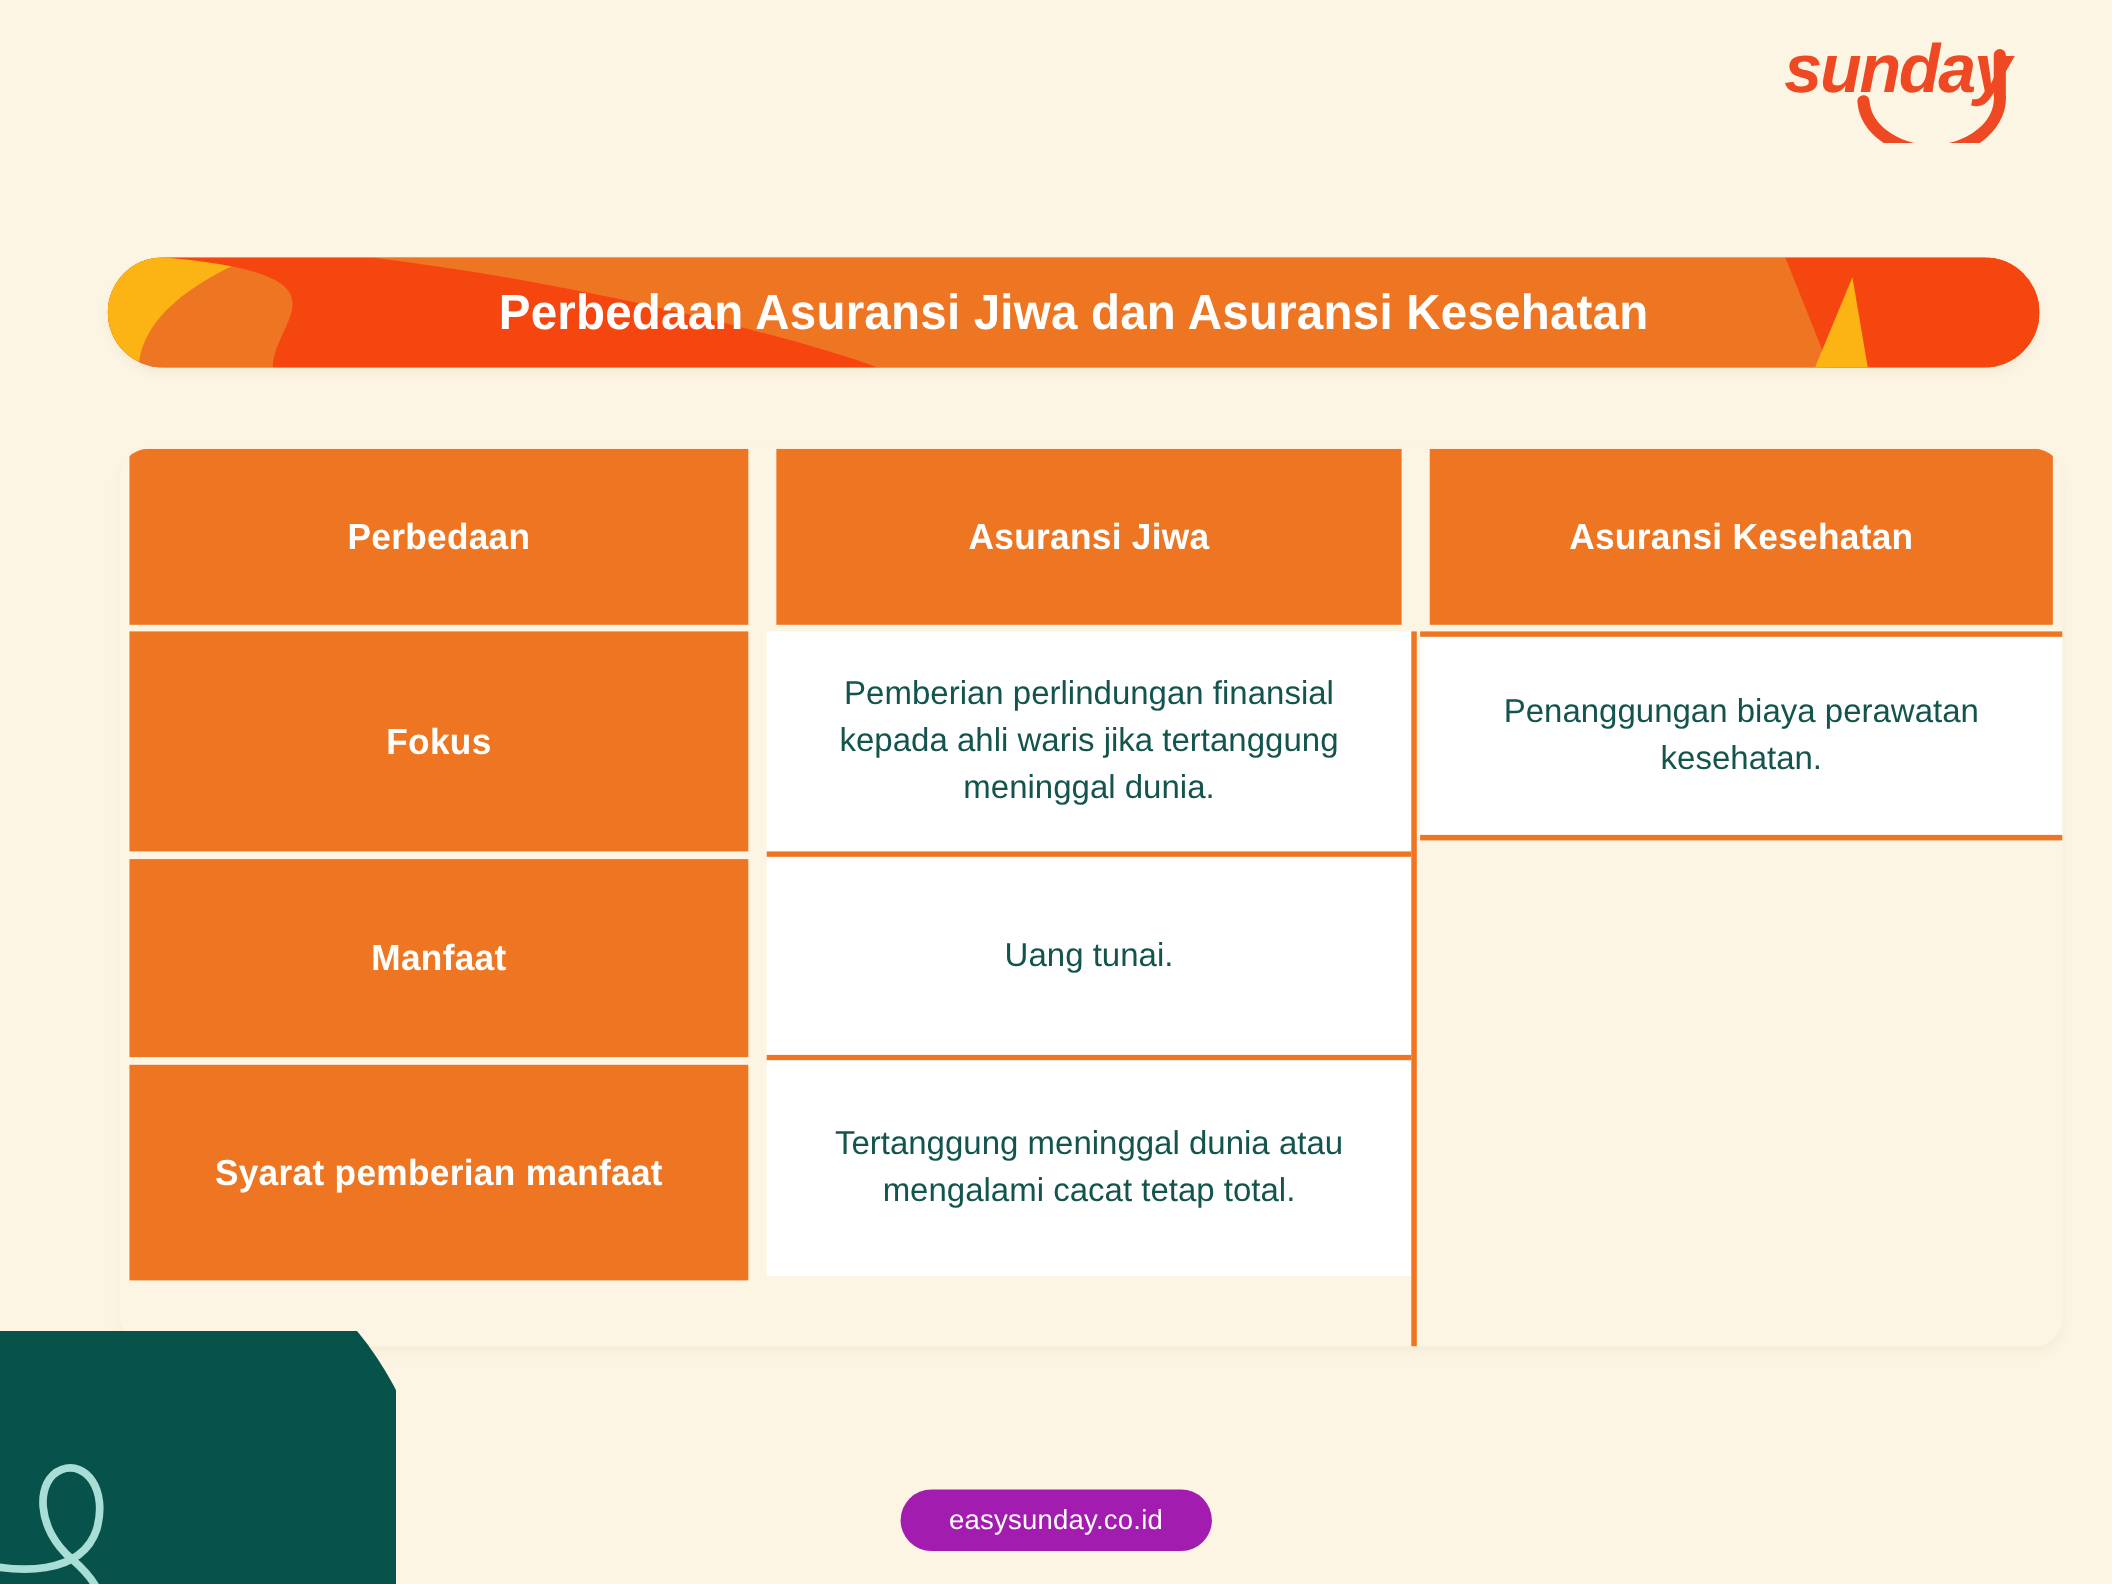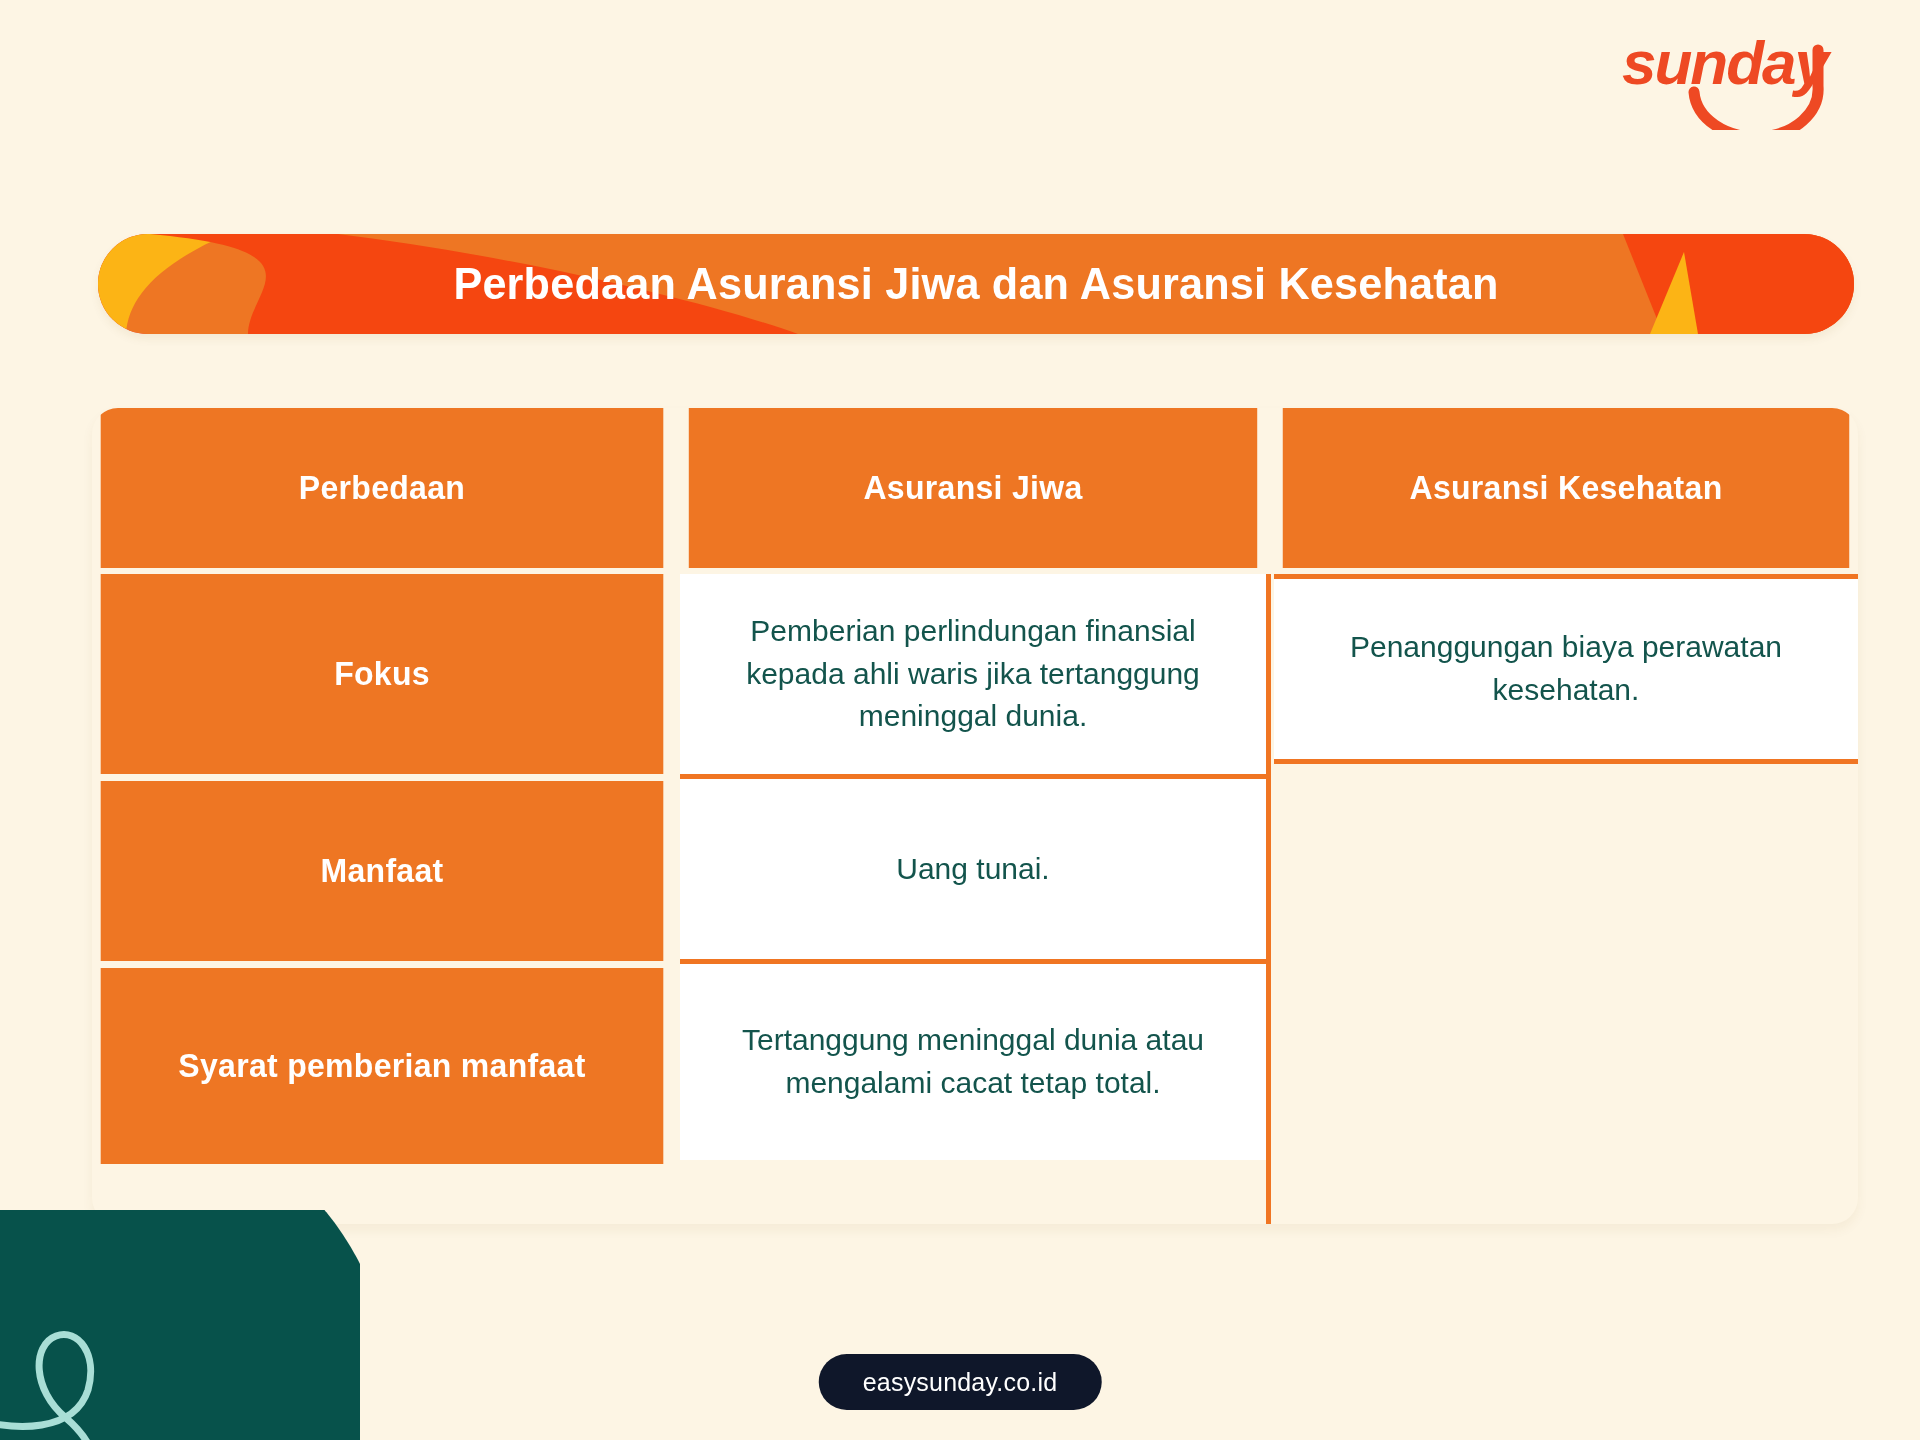--- a/index.html
+++ b/index.html
@@ -81,21 +81,21 @@
     font-weight: bold;
     font-size: 45px;
     letter-spacing: 0.2px;
     white-space: nowrap;
     transform: scaleX(0.96);
   }
 
   
   .table {
     position: absolute;
-    left: 92px;
+    left: 109px;
     top: 408px;
     width: 1766px;
     height: 816px;
     border-radius: 26px;
     overflow: hidden;
     display: flex;
     background: #FDF5E4;
     box-shadow: 0 6px 12px rgba(120, 80, 20, 0.06);
   }
 
@@ -185,21 +185,21 @@
 
   
   .footer-pill {
     position: absolute;
     left: 50%;
     transform: translateX(-50%);
     top: 1354px;
     height: 56px;
     padding: 0 44px;
     border-radius: 28px;
-    background: #0f172a;
+    background: #a21caf;
     color: #FFFFFF;
     display: flex;
     align-items: center;
     justify-content: center;
     font-size: 25px;
     letter-spacing: 0.2px;
   }
 </style>
 </head>
 <body>

